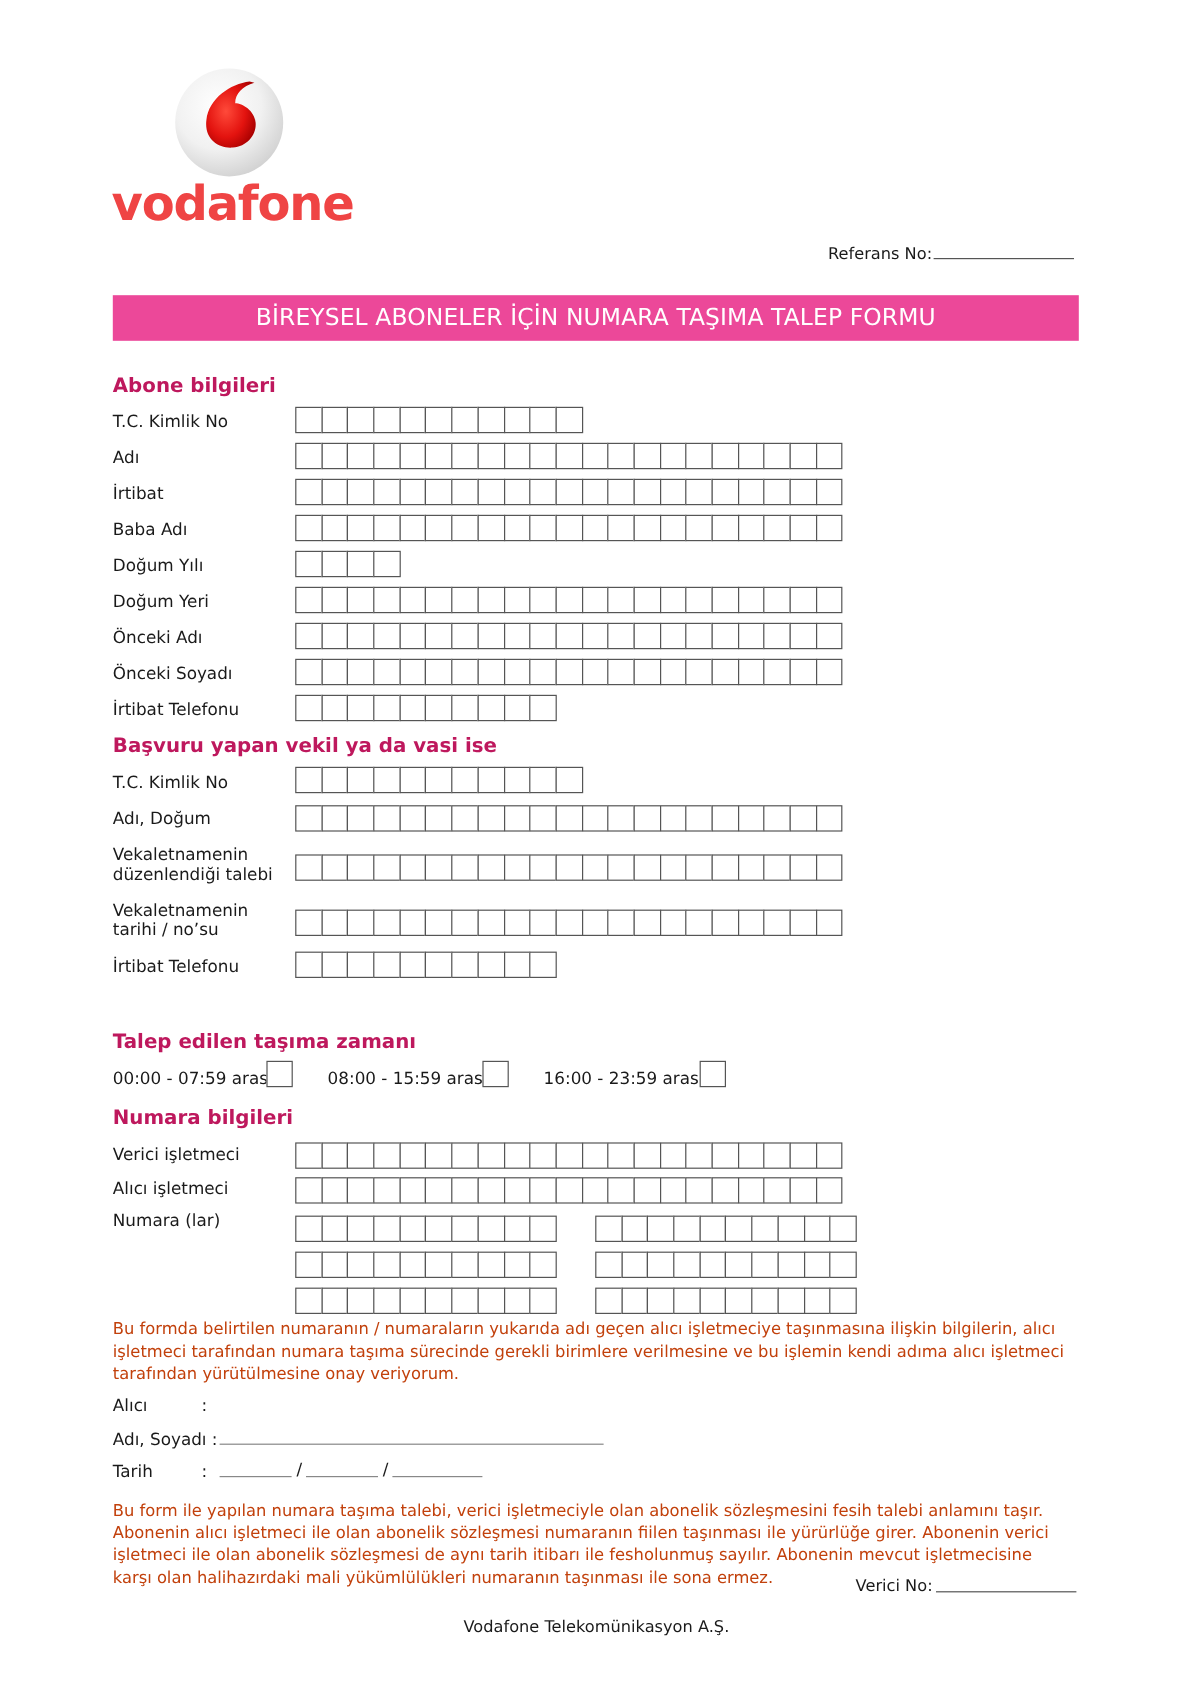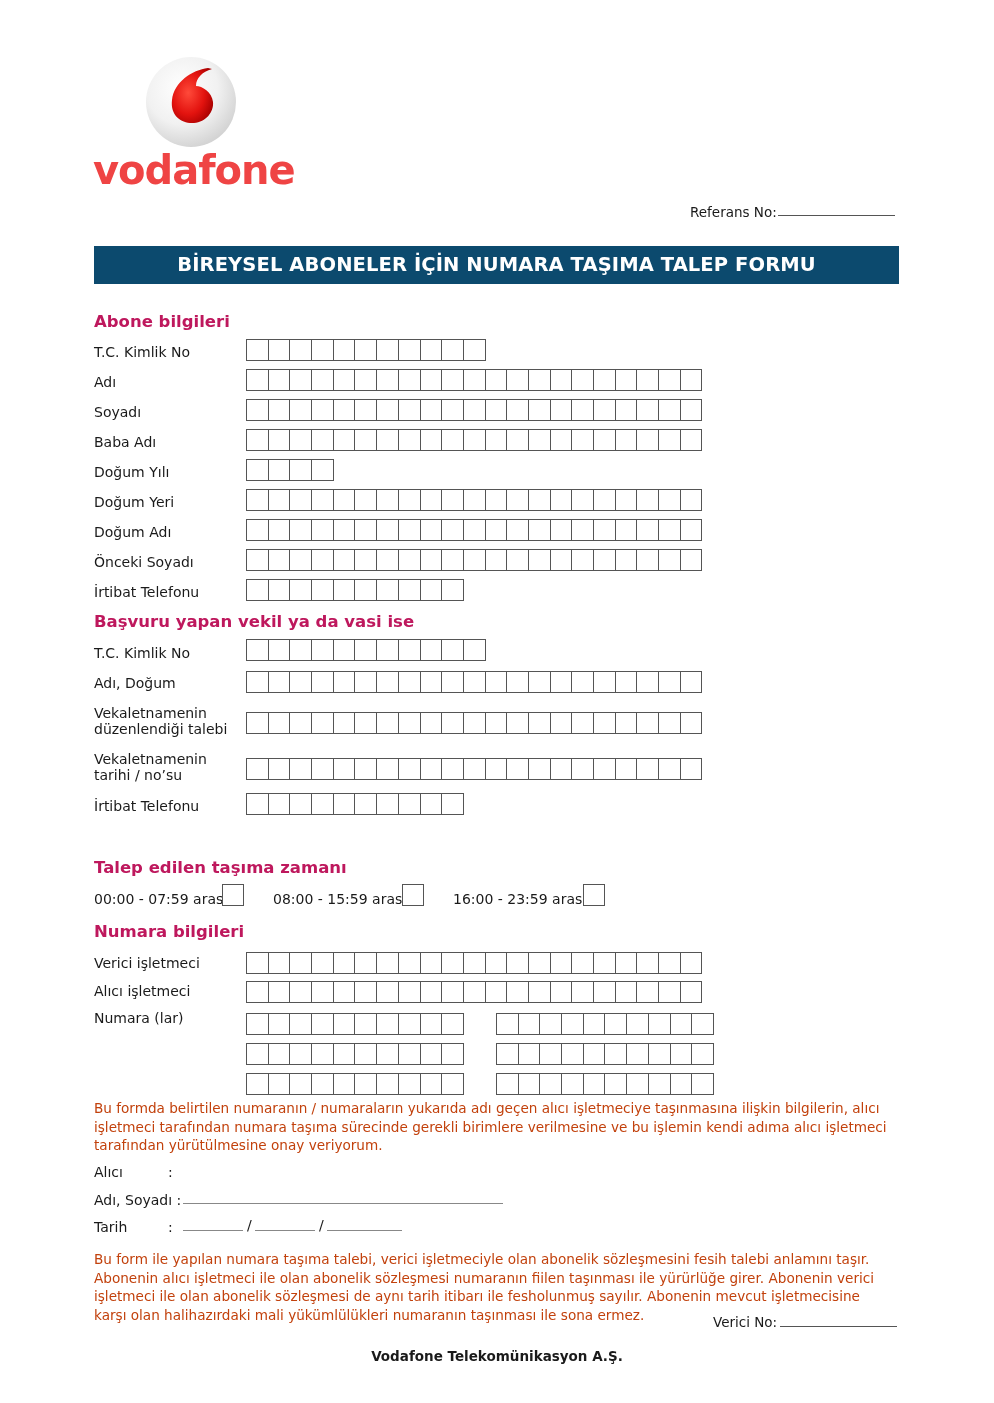--- a/index.html
+++ b/index.html
@@ -6,34 +6,34 @@
   body { width:994px; height:1403px; position:relative; overflow:hidden;
          font-family:"DejaVu Sans", sans-serif; color:#1a1a1a; }
   .abs { position:absolute; }
   .logo-circle { left:146px; top:57px; width:90px; height:90px; border-radius:50%;
     background: radial-gradient(circle at 40% 35%, #ffffff 0%, #f1f1f1 45%, #cfcfcf 80%, #b5b5b5 100%); }
   .logo-drop { left:166px; top:66px; width:52px; height:60px; }
   .logo-word { left:93px; top:148px; font-family:"DejaVu Sans", sans-serif; font-weight:bold;
     color:#ef4444; font-size:40px; letter-spacing:-1px; line-height:44px; }
   .ref { left:690px; top:204px; font-size:13.5px; }
   .ref-line { left:778px; top:215px; width:117px; height:1px; background:#555; }
-  .banner { left:94px; top:246px; width:805px; height:38px; background:#0c4a6e;
-    color:#fff; font-weight:bold; font-size:19.5px; line-height:38px; text-align:center; letter-spacing:0.1px; }
+  .banner { left:94px; top:246px; width:805px; height:38px; background:#ec4899;
+    color:#fff; font-weight:normal; font-size:19.5px; line-height:38px; text-align:center; letter-spacing:0.1px; }
   .section { left:94px; font-weight:bold; font-size:16.5px; color:#be185d; }
   .label { left:94px; font-size:14px; color:#1a1a1a; line-height:16px; }
   .boxes { display:flex; height:22px; }
   .box { width:22.7px; height:22px; box-sizing:border-box; border:1px solid #555;
          margin-left:-1px; background:#fff; }
   .box:first-child { margin-left:0; }
   .chk { width:22px; height:22px; box-sizing:border-box; border:1px solid #555; background:#fff; }
   .time-label { font-size:14px; }
   .para { left:94px; width:810px; font-size:13.6px; line-height:18.5px; color:#c2410c; }
   .line { height:1px; background:#888; }
   .sig-label { font-size:14px; }
-  .footer { left:0; width:994px; text-align:center; top:1348px; font-size:13.5px;font-weight:bold; }
+  .footer { left:0; width:994px; text-align:center; top:1348px; font-size:13.5px; }
 </style>
 </head>
 <body>
 
 <div class="abs logo-circle"></div>
 <svg class="abs logo-drop" viewBox="0 0 52 60">
   <defs>
     <radialGradient id="rg" cx="40%" cy="45%" r="65%">
       <stop offset="0%" stop-color="#ff4a3a"></stop>
       <stop offset="60%" stop-color="#e3130f"></stop>
@@ -84,21 +84,21 @@
     <div class="box"></div>
     <div class="box"></div>
     <div class="box"></div>
     <div class="box"></div>
     <div class="box"></div>
     <div class="box"></div>
     <div class="box"></div>
     <div class="box"></div>
   </div>
 
-<div class="abs label" style="top:404px">Soyadı</div>
+<div class="abs label" style="top:404px">İrtibat</div>
 <div class="abs boxes" style="left:246px;top:399px">
     <div class="box"></div>
     <div class="box"></div>
     <div class="box"></div>
     <div class="box"></div>
     <div class="box"></div>
     <div class="box"></div>
     <div class="box"></div>
     <div class="box"></div>
     <div class="box"></div>
@@ -167,21 +167,21 @@
     <div class="box"></div>
     <div class="box"></div>
     <div class="box"></div>
     <div class="box"></div>
     <div class="box"></div>
     <div class="box"></div>
     <div class="box"></div>
     <div class="box"></div>
   </div>
 
-<div class="abs label" style="top:524px">Doğum Adı</div>
+<div class="abs label" style="top:524px">Önceki Adı</div>
 <div class="abs boxes" style="left:246px;top:519px">
     <div class="box"></div>
     <div class="box"></div>
     <div class="box"></div>
     <div class="box"></div>
     <div class="box"></div>
     <div class="box"></div>
     <div class="box"></div>
     <div class="box"></div>
     <div class="box"></div>

